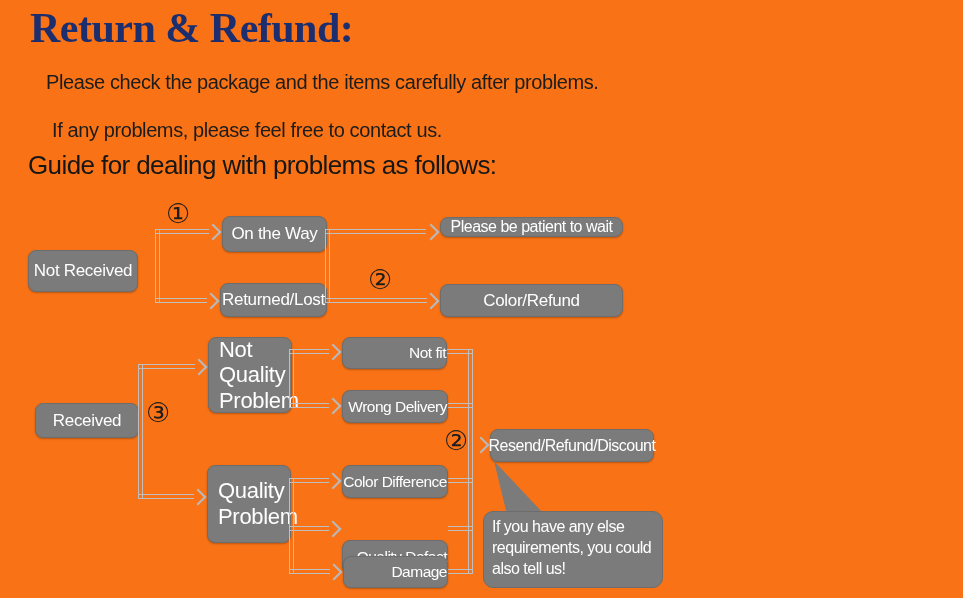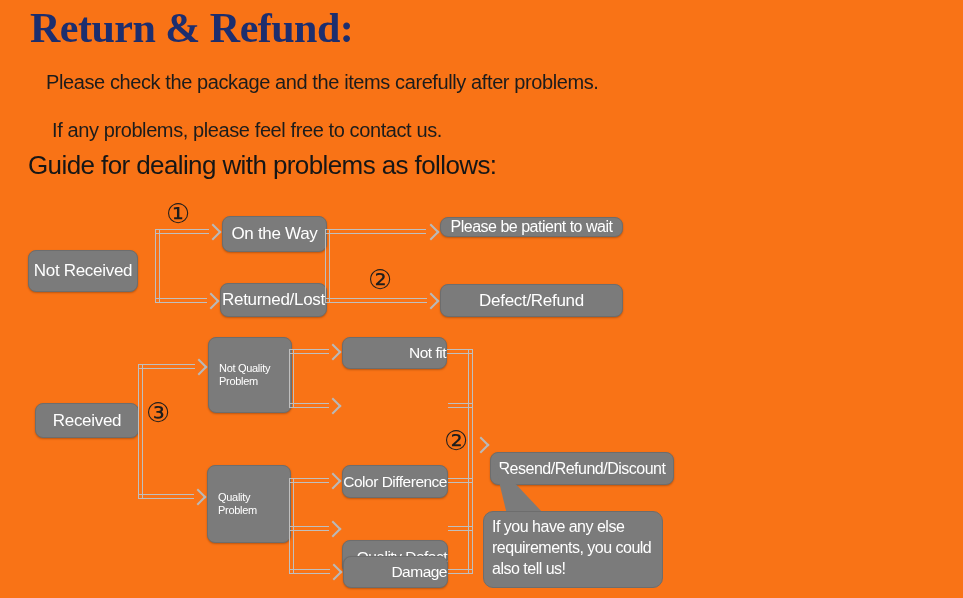--- a/index.html
+++ b/index.html
@@ -32,21 +32,21 @@
     display: flex; align-items: center; justify-content: center;
     font-size: 17px; letter-spacing: -0.3px;
     box-sizing: border-box;
     box-shadow: 0 1px 2px rgba(0,0,0,0.25);
   }
   .node span { white-space: nowrap; }
   .node.narrow { font-size: 15.5px; letter-spacing: -0.5px; justify-content: flex-end; }
   .node.tight  { font-size: 16px;   letter-spacing: -0.5px; }
   .node.multi {
     justify-content: flex-start; text-align: left;
-    padding: 6px 6px 6px 10px; font-size: 11px; line-height: 1.16;
+    padding: 6px 6px 6px 10px; font-size: 22px; line-height: 1.16;
     letter-spacing: -0.3px;
   }
   
   .hline {
     position: absolute; height: 5px; box-sizing: border-box;
     border-top: 1px solid #bfbfbf; border-bottom: 1px solid #bfbfbf;
   }
   .vline {
     position: absolute; width: 5px; box-sizing: border-box;
     border-left: 1px solid #bfbfbf; border-right: 1px solid #bfbfbf;
@@ -107,21 +107,21 @@
   <div class="arr" style="left:425px; top:226px;"></div>
   <div class="vline" style="left:325px; top:229px; height:74px;"></div>
   <div class="hline" style="left:325px; top:298px; width:102px;"></div>
   <div class="arr" style="left:425px; top:295px;"></div>
   <div class="marker" style="left:368px; top:266px;">②</div>
 
   <div class="node tight" style="left:440px; top:217px; width:183px; height:20px;">
     <span>Please be patient to wait</span>
   </div>
   <div class="node" style="left:440px; top:284px; width:183px; height:33px;">
-    <span>Defect/Refund</span>
+    <span>Color/Refund</span>
   </div>
 
   <div class="node" style="left:35px; top:403px; width:104px; height:35px;">
     <span>Received</span>
   </div>
   <div class="marker" style="left:146px; top:399px;">③</div>
 
   <div class="vline" style="left:138px; top:364px; height:135px;"></div>
   <div class="hline" style="left:138px; top:364px; width:57px;"></div>
   <div class="arr" style="left:193px; top:361px;"></div>
@@ -145,41 +145,44 @@
   <div class="hline" style="left:290px; top:478px; width:39px;"></div>
   <div class="arr" style="left:327px; top:475px;"></div>
   <div class="hline" style="left:290px; top:526px; width:39px;"></div>
   <div class="arr" style="left:327px; top:523px;"></div>
   <div class="hline" style="left:290px; top:569px; width:40px;"></div>
   <div class="arr" style="left:328px; top:566px;"></div>
 
   <div class="node narrow" style="left:342px; top:337px; width:105px; height:32px;">
     <span>Not fit</span>
   </div>
+  <div class="node narrow" style="left:342px; top:390px; width:106px; height:33px;">
+    <span>Wrong Delivery</span>
+  </div>
   <div class="node narrow" style="left:342px; top:465px; width:106px; height:33px;">
     <span>Color Difference</span>
   </div>
   <div class="node narrow" style="left:342px; top:540px; width:106px; height:34px;">
     <span>Quality Defect</span>
   </div>
   <div class="node narrow" style="left:343px; top:556px; width:105px; height:32px;">
     <span>Damage</span>
   </div>
 
   <div class="hline" style="left:447px; top:349px; width:26px;"></div>
   <div class="hline" style="left:448px; top:403px; width:25px;"></div>
   <div class="hline" style="left:448px; top:478px; width:25px;"></div>
   <div class="hline" style="left:448px; top:526px; width:25px;"></div>
   <div class="hline" style="left:448px; top:569px; width:25px;"></div>
   <div class="vline" style="left:468px; top:349px; height:225px;"></div>
 
   <div class="marker" style="left:444px; top:427px;">②</div>
   <div class="arr" style="left:475px; top:439px;"></div>
 
-  <div class="node tight" style="left:490px; top:429px; width:184px; height:33px;margin-top:23px;">
+  <div class="node tight" style="left:490px; top:429px; width:164px; height:33px;">
     <span>Resend/Refund/Discount</span>
   </div>
 
   <div class="bubble-tail"></div>
   <div class="bubble">
     <div>If you have any else</div>
     <div>requirements, you could</div>
     <div>also tell us!</div>
   </div>
 

